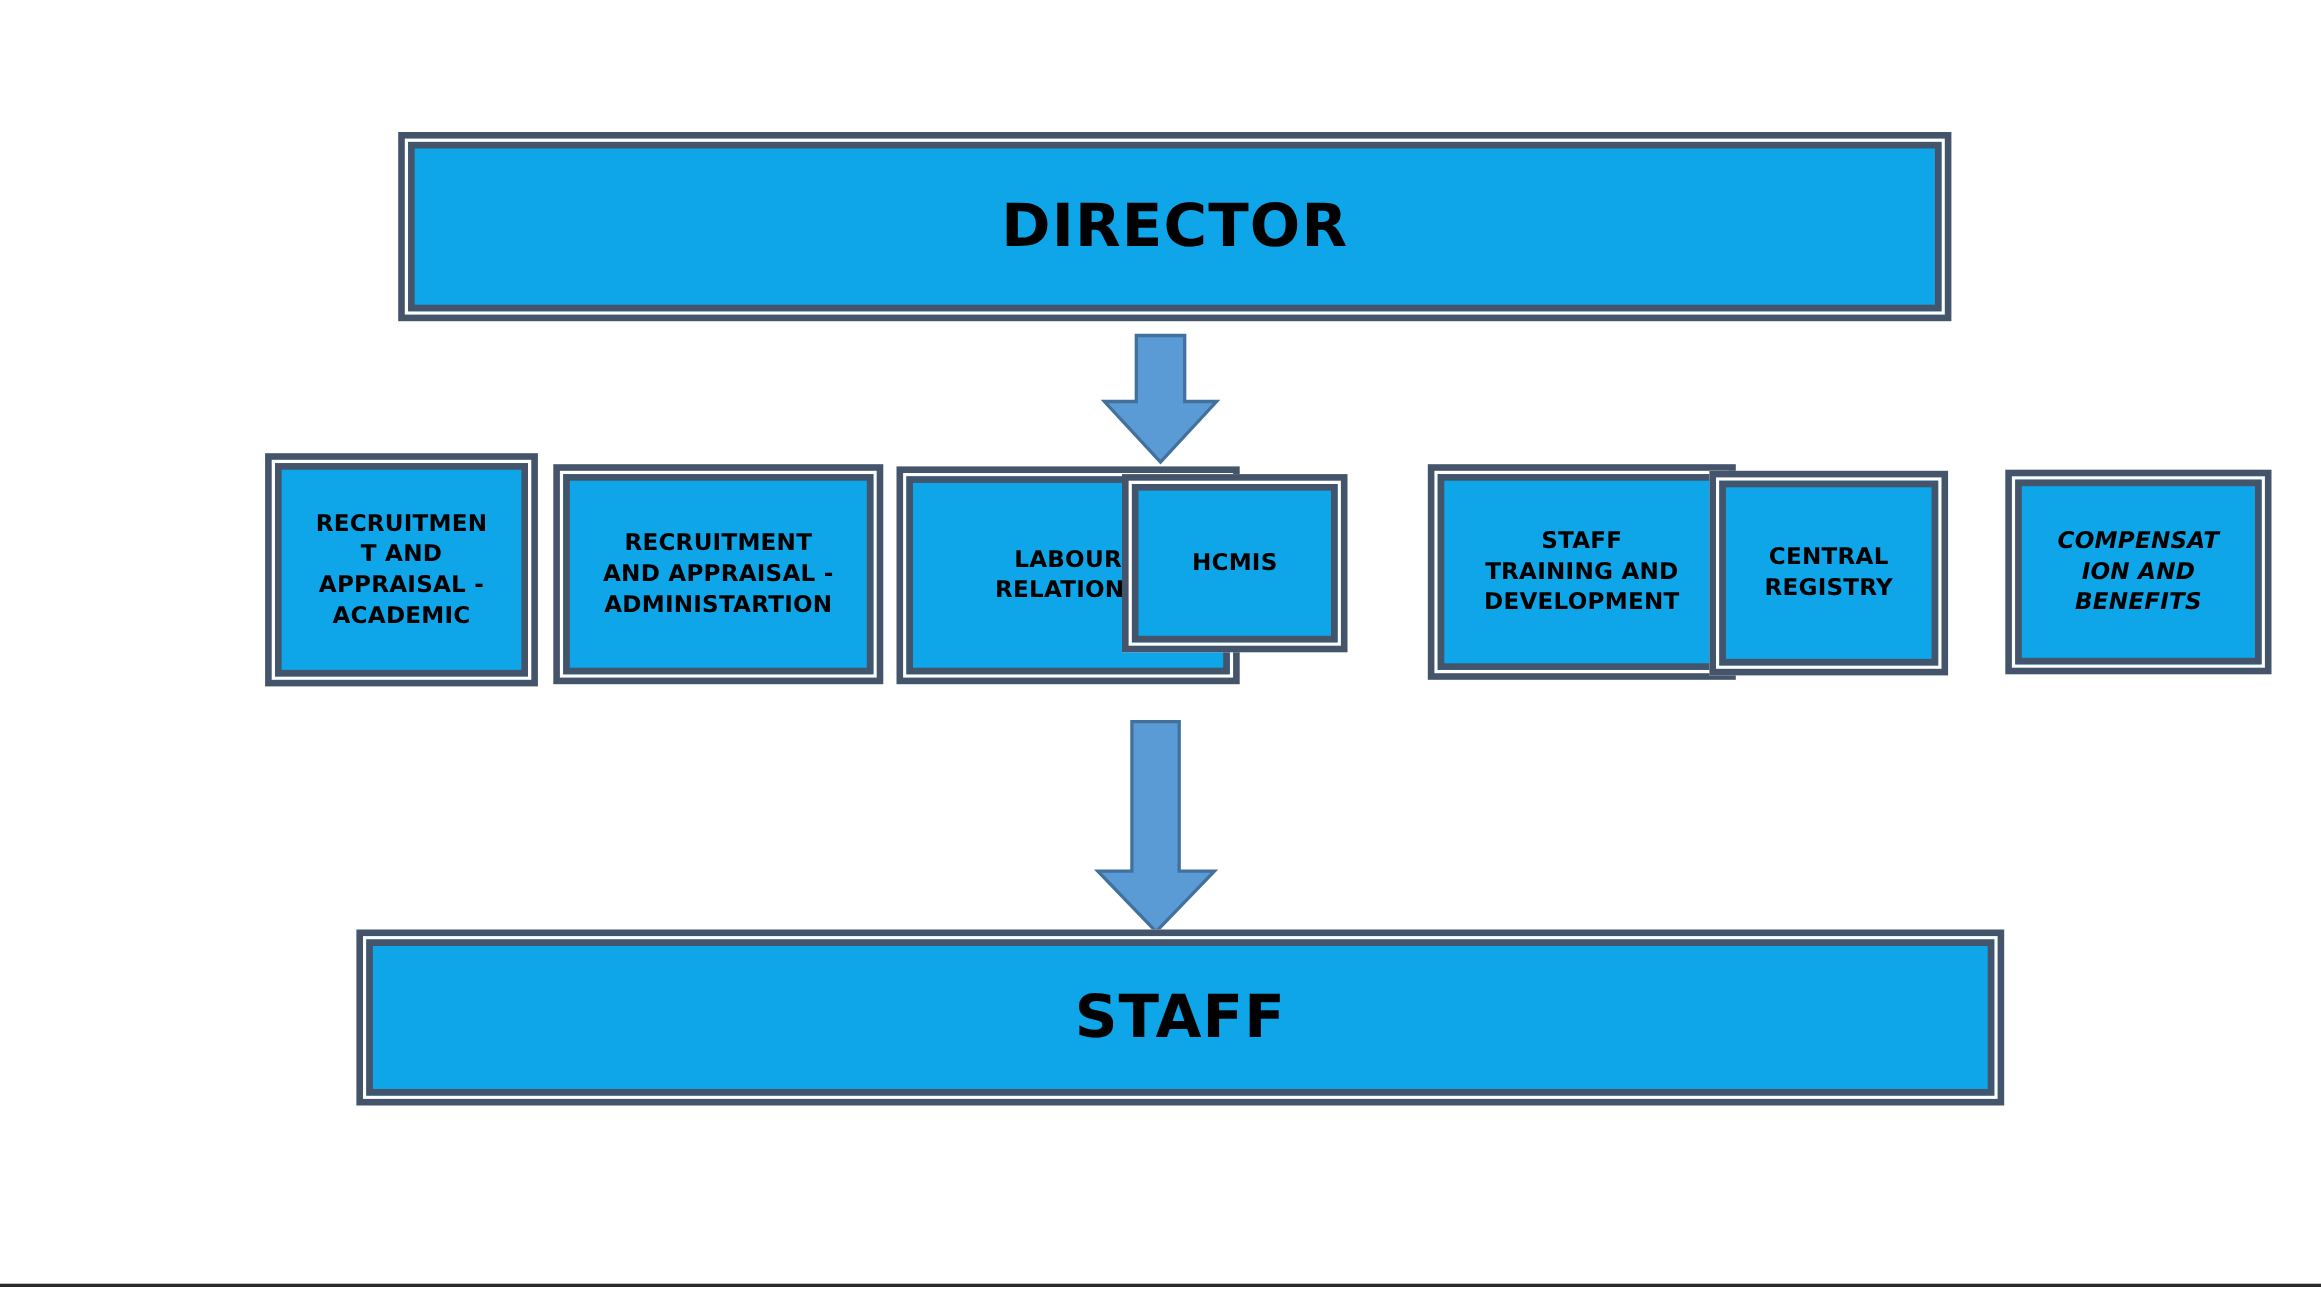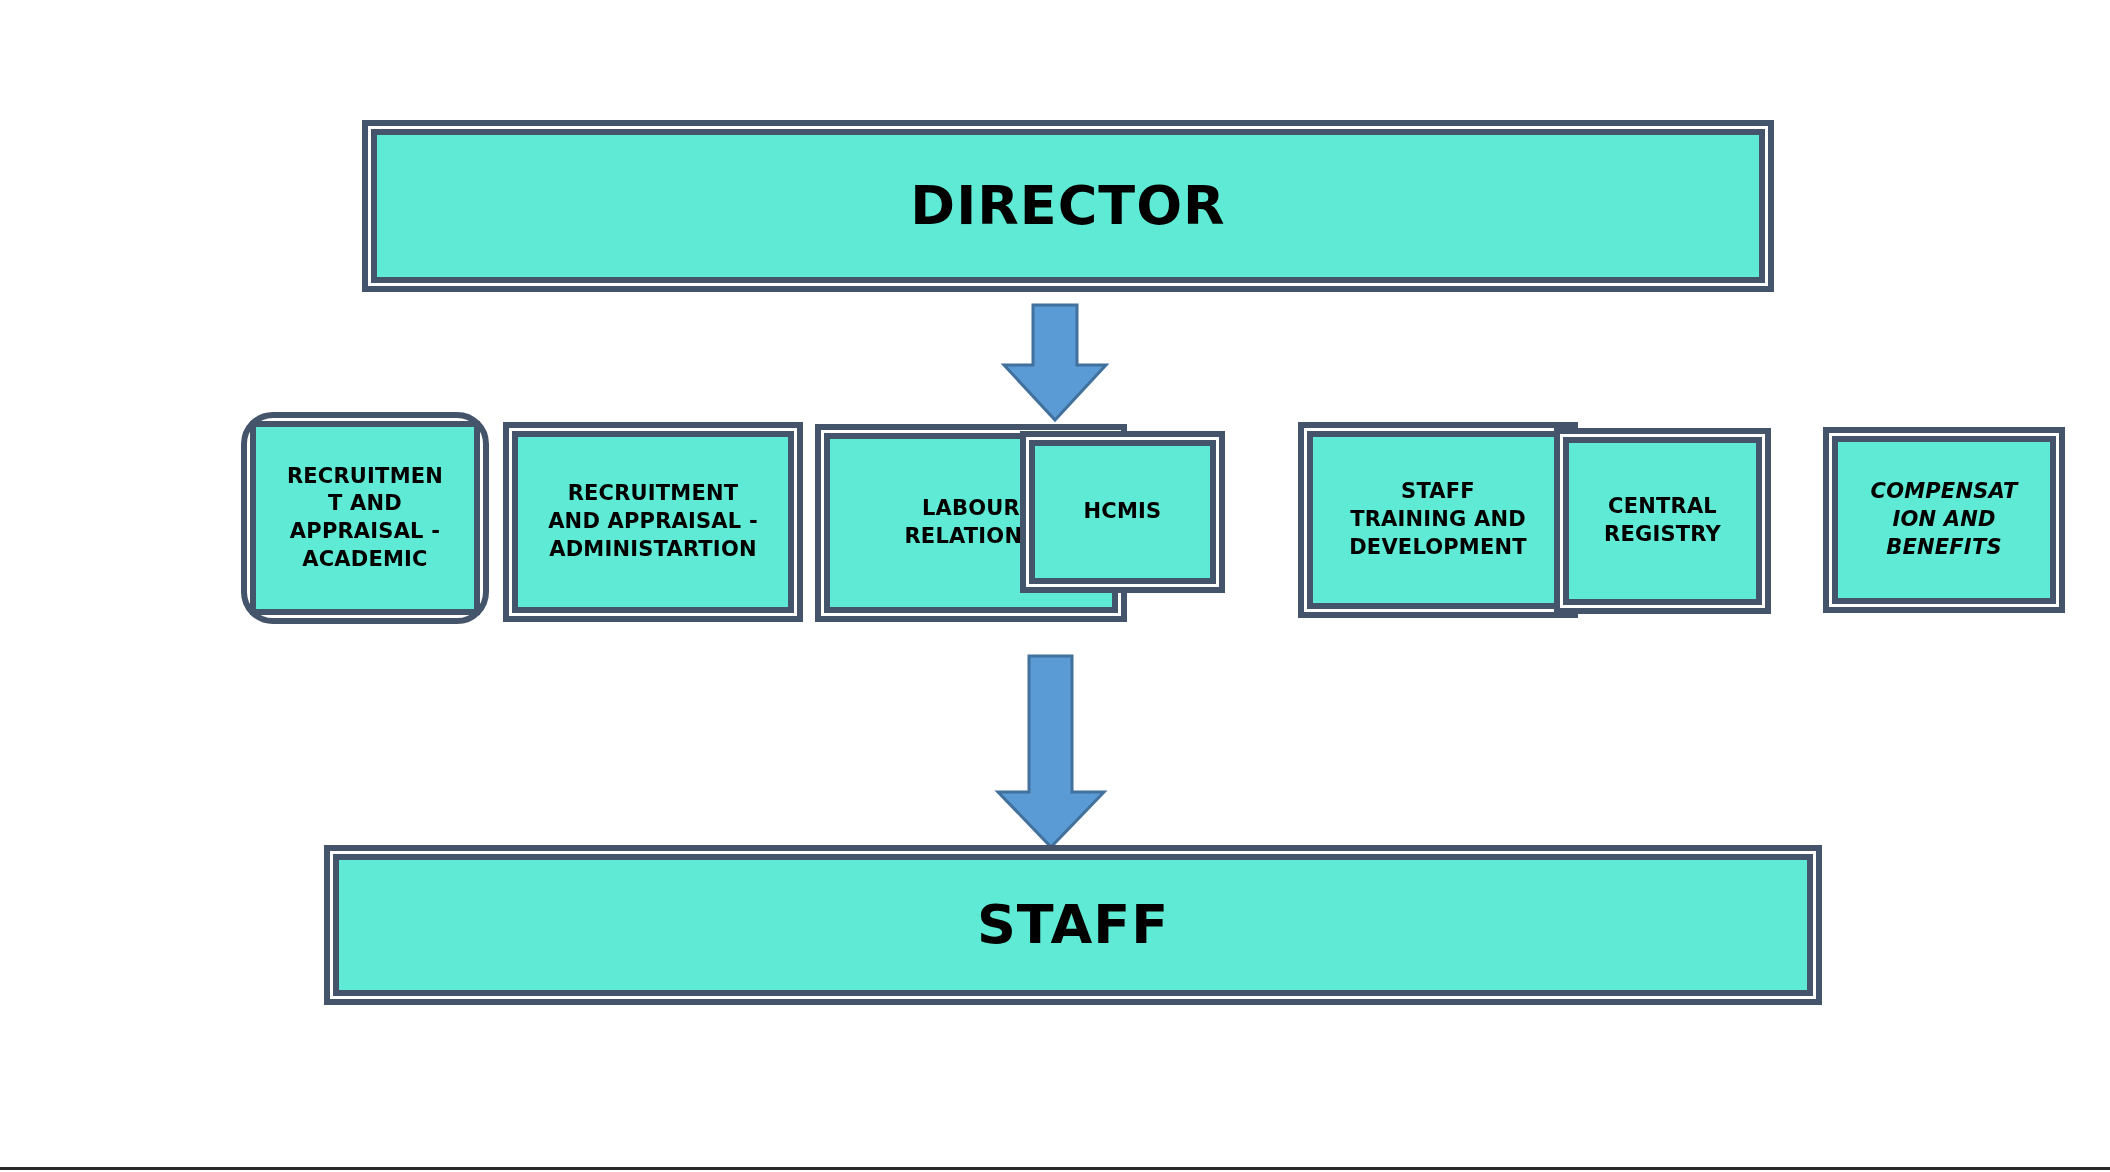--- a/index.html
+++ b/index.html
@@ -25,21 +25,21 @@
     box-sizing: border-box;
     background: #ffffff;
     border: 6px solid #44546a;
     padding: 3px;
   }
   .node > .inner {
     box-sizing: border-box;
     width: 100%;
     height: 100%;
     border: 6px solid #44546a;
-    background: #5eead4;
+    background: #0ea5e9;
     display: flex;
     align-items: center;
     justify-content: center;
   }
   .node .label {
     color: #000000;
     font-weight: bold;
     text-align: center;
     line-height: 1.32;
     letter-spacing: 0.2px;
@@ -96,21 +96,21 @@
     </div>
   </div>
 
   <div class="arrow" id="arrow-director-to-departments" style="left:1000px; top:303px; width:110px; height:120px;">
     <svg width="110" height="120" viewBox="0 0 110 120" aria-hidden="true">
       <polygon points="33,2 77,2 77,62 106,62 55,117 4,62 33,62" fill="#5B9BD5" stroke="#41719C" stroke-width="3" stroke-linejoin="miter"></polygon>
     </svg>
   </div>
 
 
-  <div class="node dept" id="node-recruitment-and-appraisal-academic" style="left:241px; top:412px; width:248px; height:212px;border-radius:32px;">
+  <div class="node dept" id="node-recruitment-and-appraisal-academic" style="left:241px; top:412px; width:248px; height:212px;">
     <div class="inner">
       <span class="label">RECRUITMEN
 T AND
 APPRAISAL -
 ACADEMIC</span>
     </div>
   </div>
 
   <div class="node dept" id="node-recruitment-and-appraisal-administartion" style="left:503px; top:422px; width:300px; height:200px;">
     <div class="inner">

